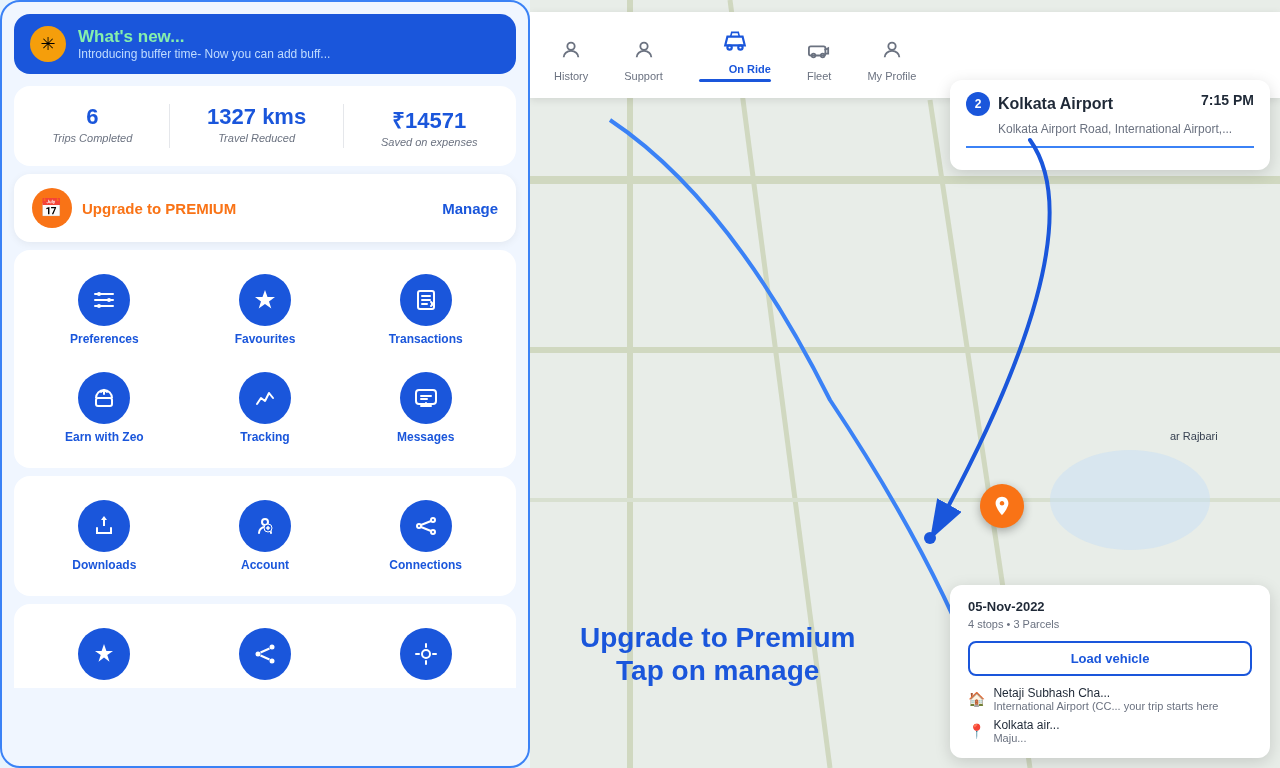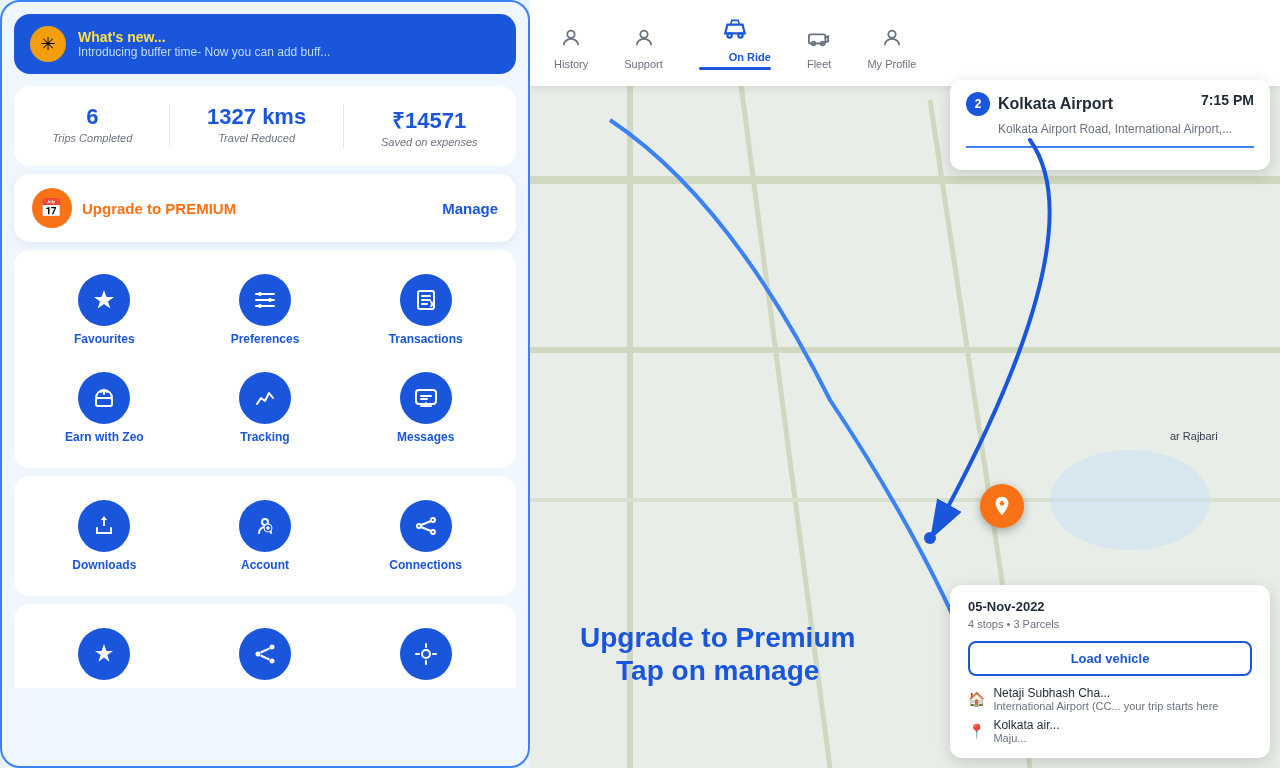--- a/index.html
+++ b/index.html
@@ -47,22 +47,22 @@
       height: 36px;
       background: #f59e0b;
       border-radius: 50%;
       display: flex;
       align-items: center;
       justify-content: center;
       font-size: 18px;
       flex-shrink: 0;
     }
     .whats-new-text h3 {
-      color: #fde047;
-      font-size: 14px;
+      color: #86efac;
+      font-size: 17px;
       font-weight: 700;
     }
     .whats-new-text p {
       color: #bfdbfe;
       font-size: 12px;
     }
 
     
     .stats-row {
       display: flex;
@@ -194,21 +194,21 @@
     
     .right-panel {
       flex: 1;
       position: relative;
       overflow: hidden;
     }
 
     
     .top-nav {
       position: absolute;
-      top: 0;
+      top: 12px;
       left: 0;
       right: 0;
       background: white;
       padding: 12px 16px;
       display: flex;
       gap: 20px;
       align-items: flex-end;
       box-shadow: 0 2px 8px rgba(0,0,0,0.1);
     }
     .nav-item {
@@ -429,36 +429,36 @@
       </div>
       <button class="manage-btn">Manage</button>
     </div>
 
     <div class="menu-section">
       <div class="menu-grid">
 
         <div class="menu-item">
           <div class="menu-icon-circle">
             <svg width="24" height="24" viewBox="0 0 24 24" fill="white">
-              <path d="M12 2l2.5 7h7.5l-6 4.5 2.3 7-6.3-4.5-6.3 4.5 2.3-7-6-4.5h7.5z" fill="white"></path>
-            </svg>
-          </div>
-          <span class="menu-label">Favourites</span>
-        </div>
-
-        <div class="menu-item">
-          <div class="menu-icon-circle">
-            <svg width="24" height="24" viewBox="0 0 24 24" fill="white">
               <path d="M3 6h18M3 12h18M3 18h18" stroke="white" stroke-width="2" stroke-linecap="round"></path>
               <circle cx="7" cy="6" r="2" fill="white"></circle>
               <circle cx="17" cy="12" r="2" fill="white"></circle>
               <circle cx="7" cy="18" r="2" fill="white"></circle>
             </svg>
           </div>
           <span class="menu-label">Preferences</span>
+        </div>
+
+        <div class="menu-item">
+          <div class="menu-icon-circle">
+            <svg width="24" height="24" viewBox="0 0 24 24" fill="white">
+              <path d="M12 2l2.5 7h7.5l-6 4.5 2.3 7-6.3-4.5-6.3 4.5 2.3-7-6-4.5h7.5z" fill="white"></path>
+            </svg>
+          </div>
+          <span class="menu-label">Favourites</span>
         </div>
 
         <div class="menu-item">
           <div class="menu-icon-circle">
             <svg width="24" height="24" viewBox="0 0 24 24" fill="white">
               <rect x="4" y="3" width="16" height="18" rx="2" stroke="white" stroke-width="2" fill="none"></rect>
               <path d="M8 8h8M8 12h8M8 16h5" stroke="white" stroke-width="2" stroke-linecap="round"></path>
               <path d="M17 14l2 2-2 2" stroke="white" stroke-width="2" stroke-linecap="round"></path>
             </svg>
           </div>

